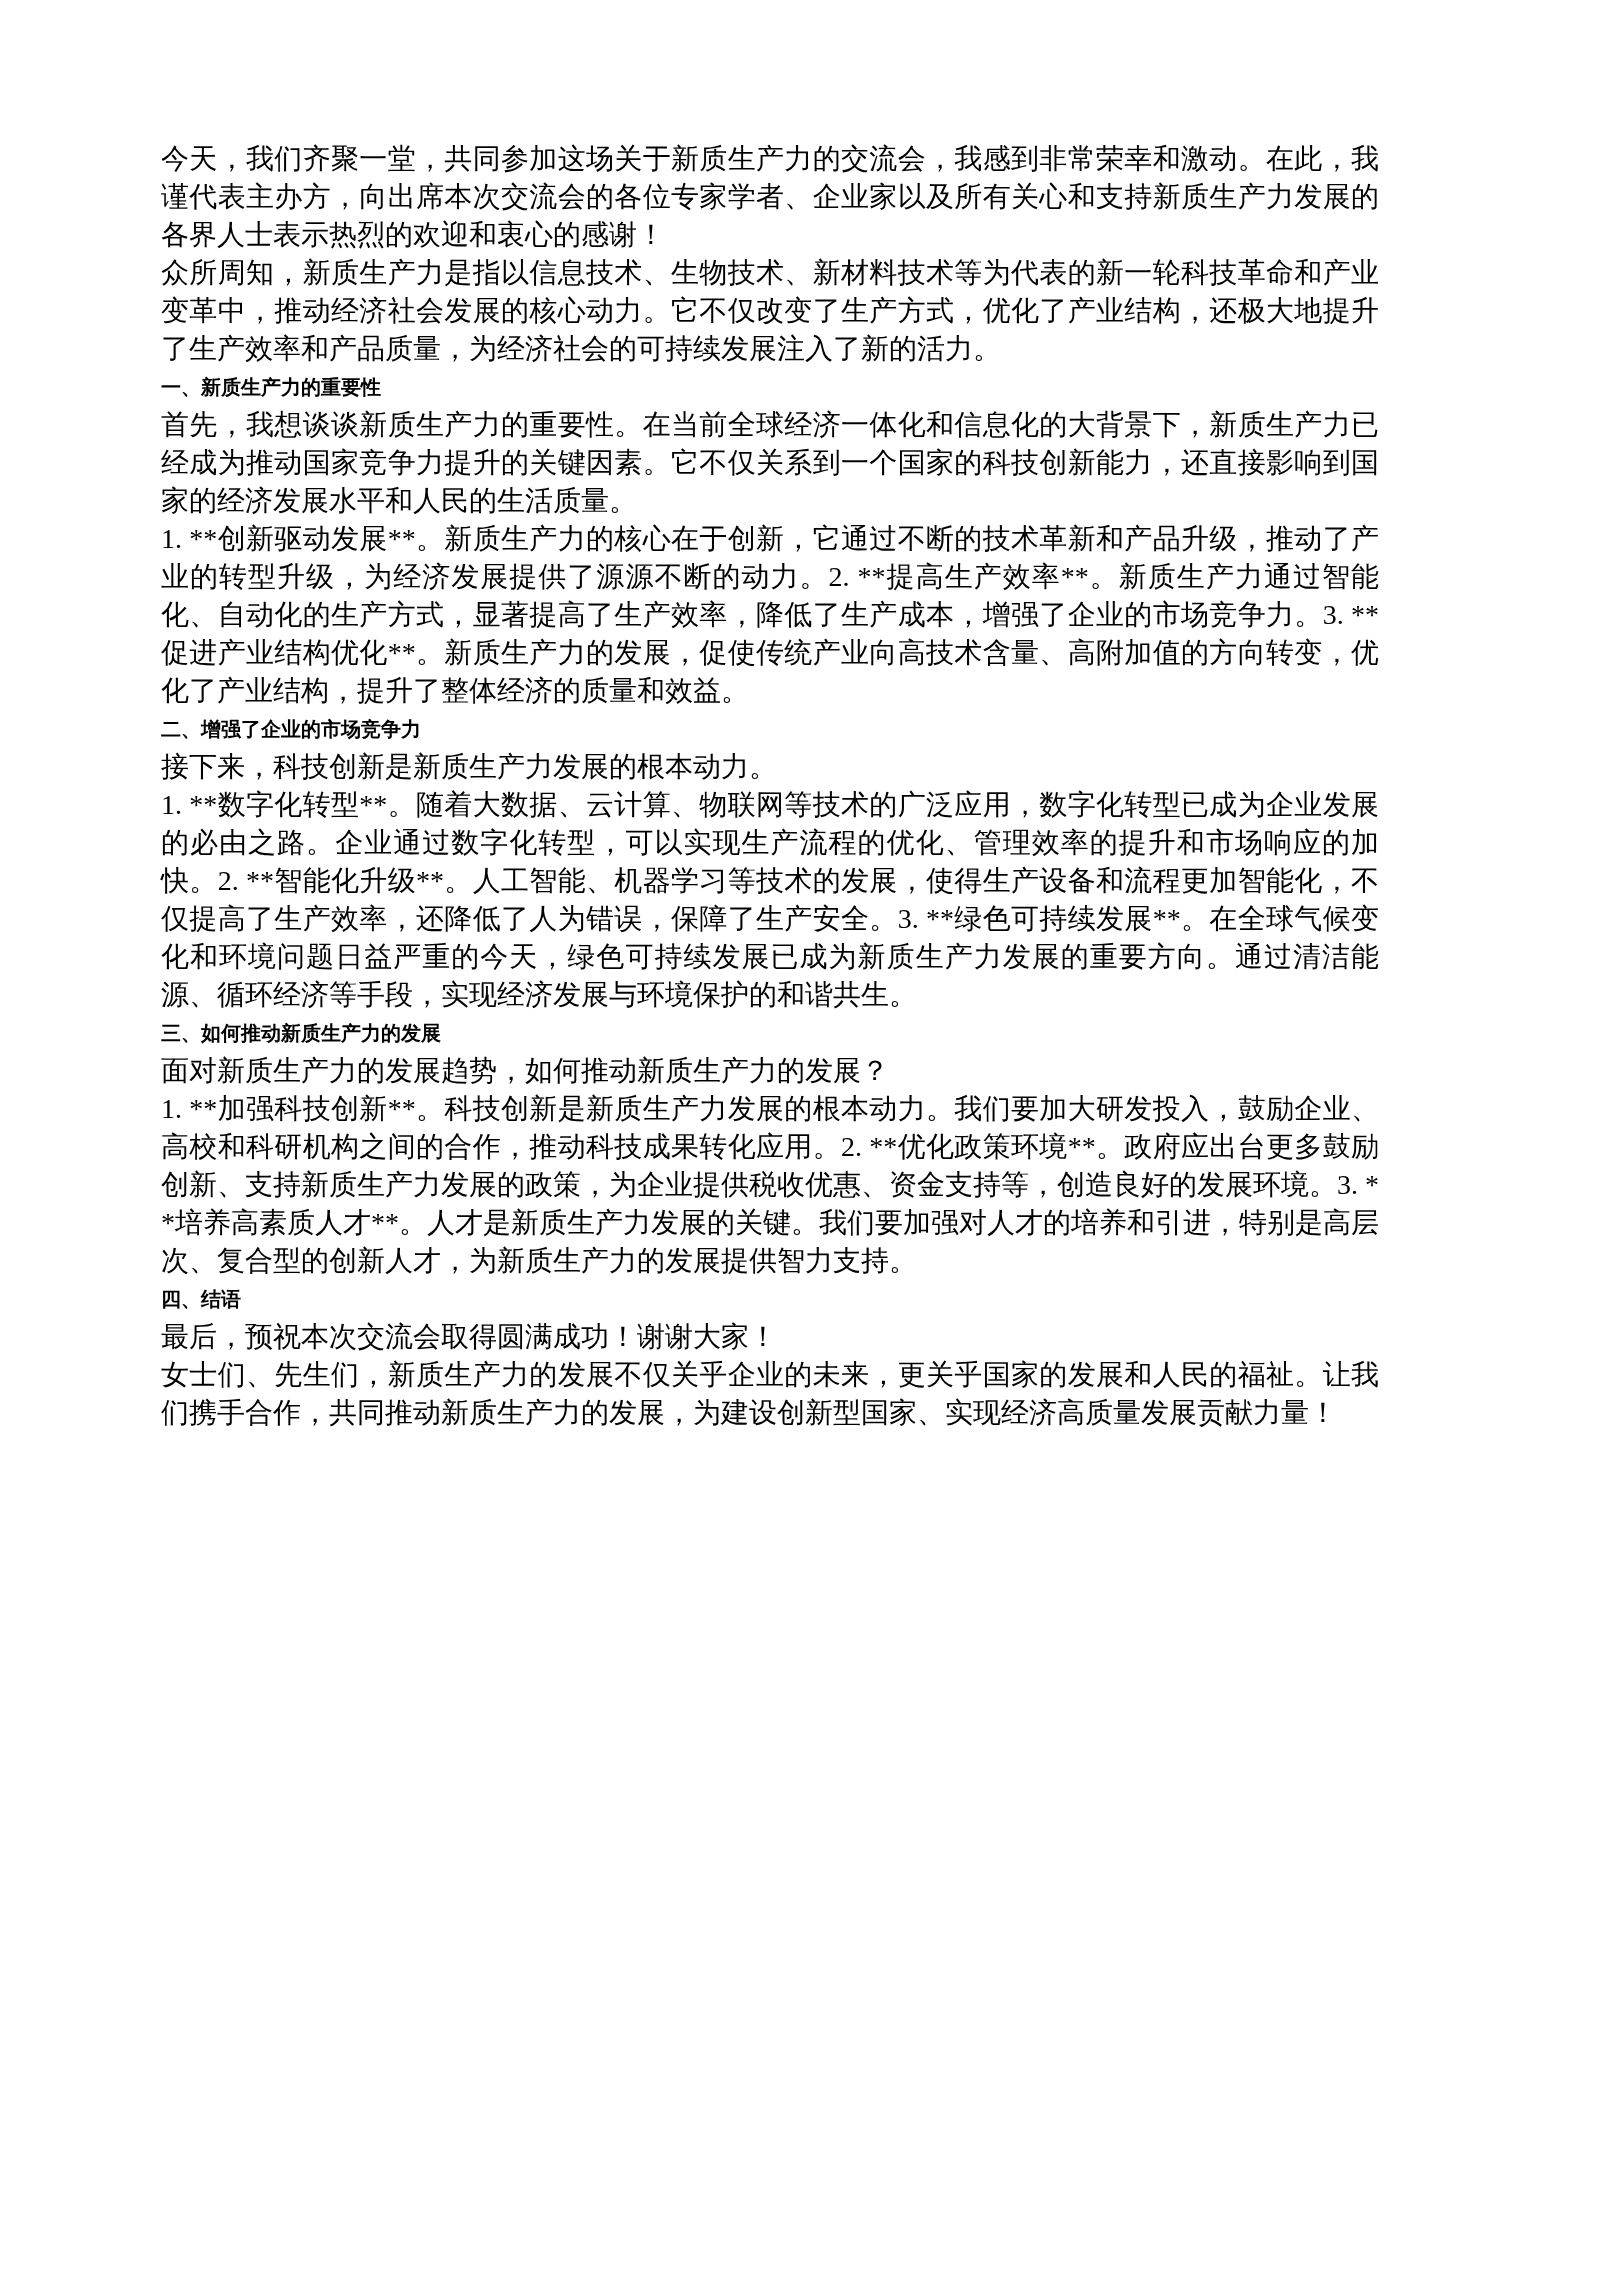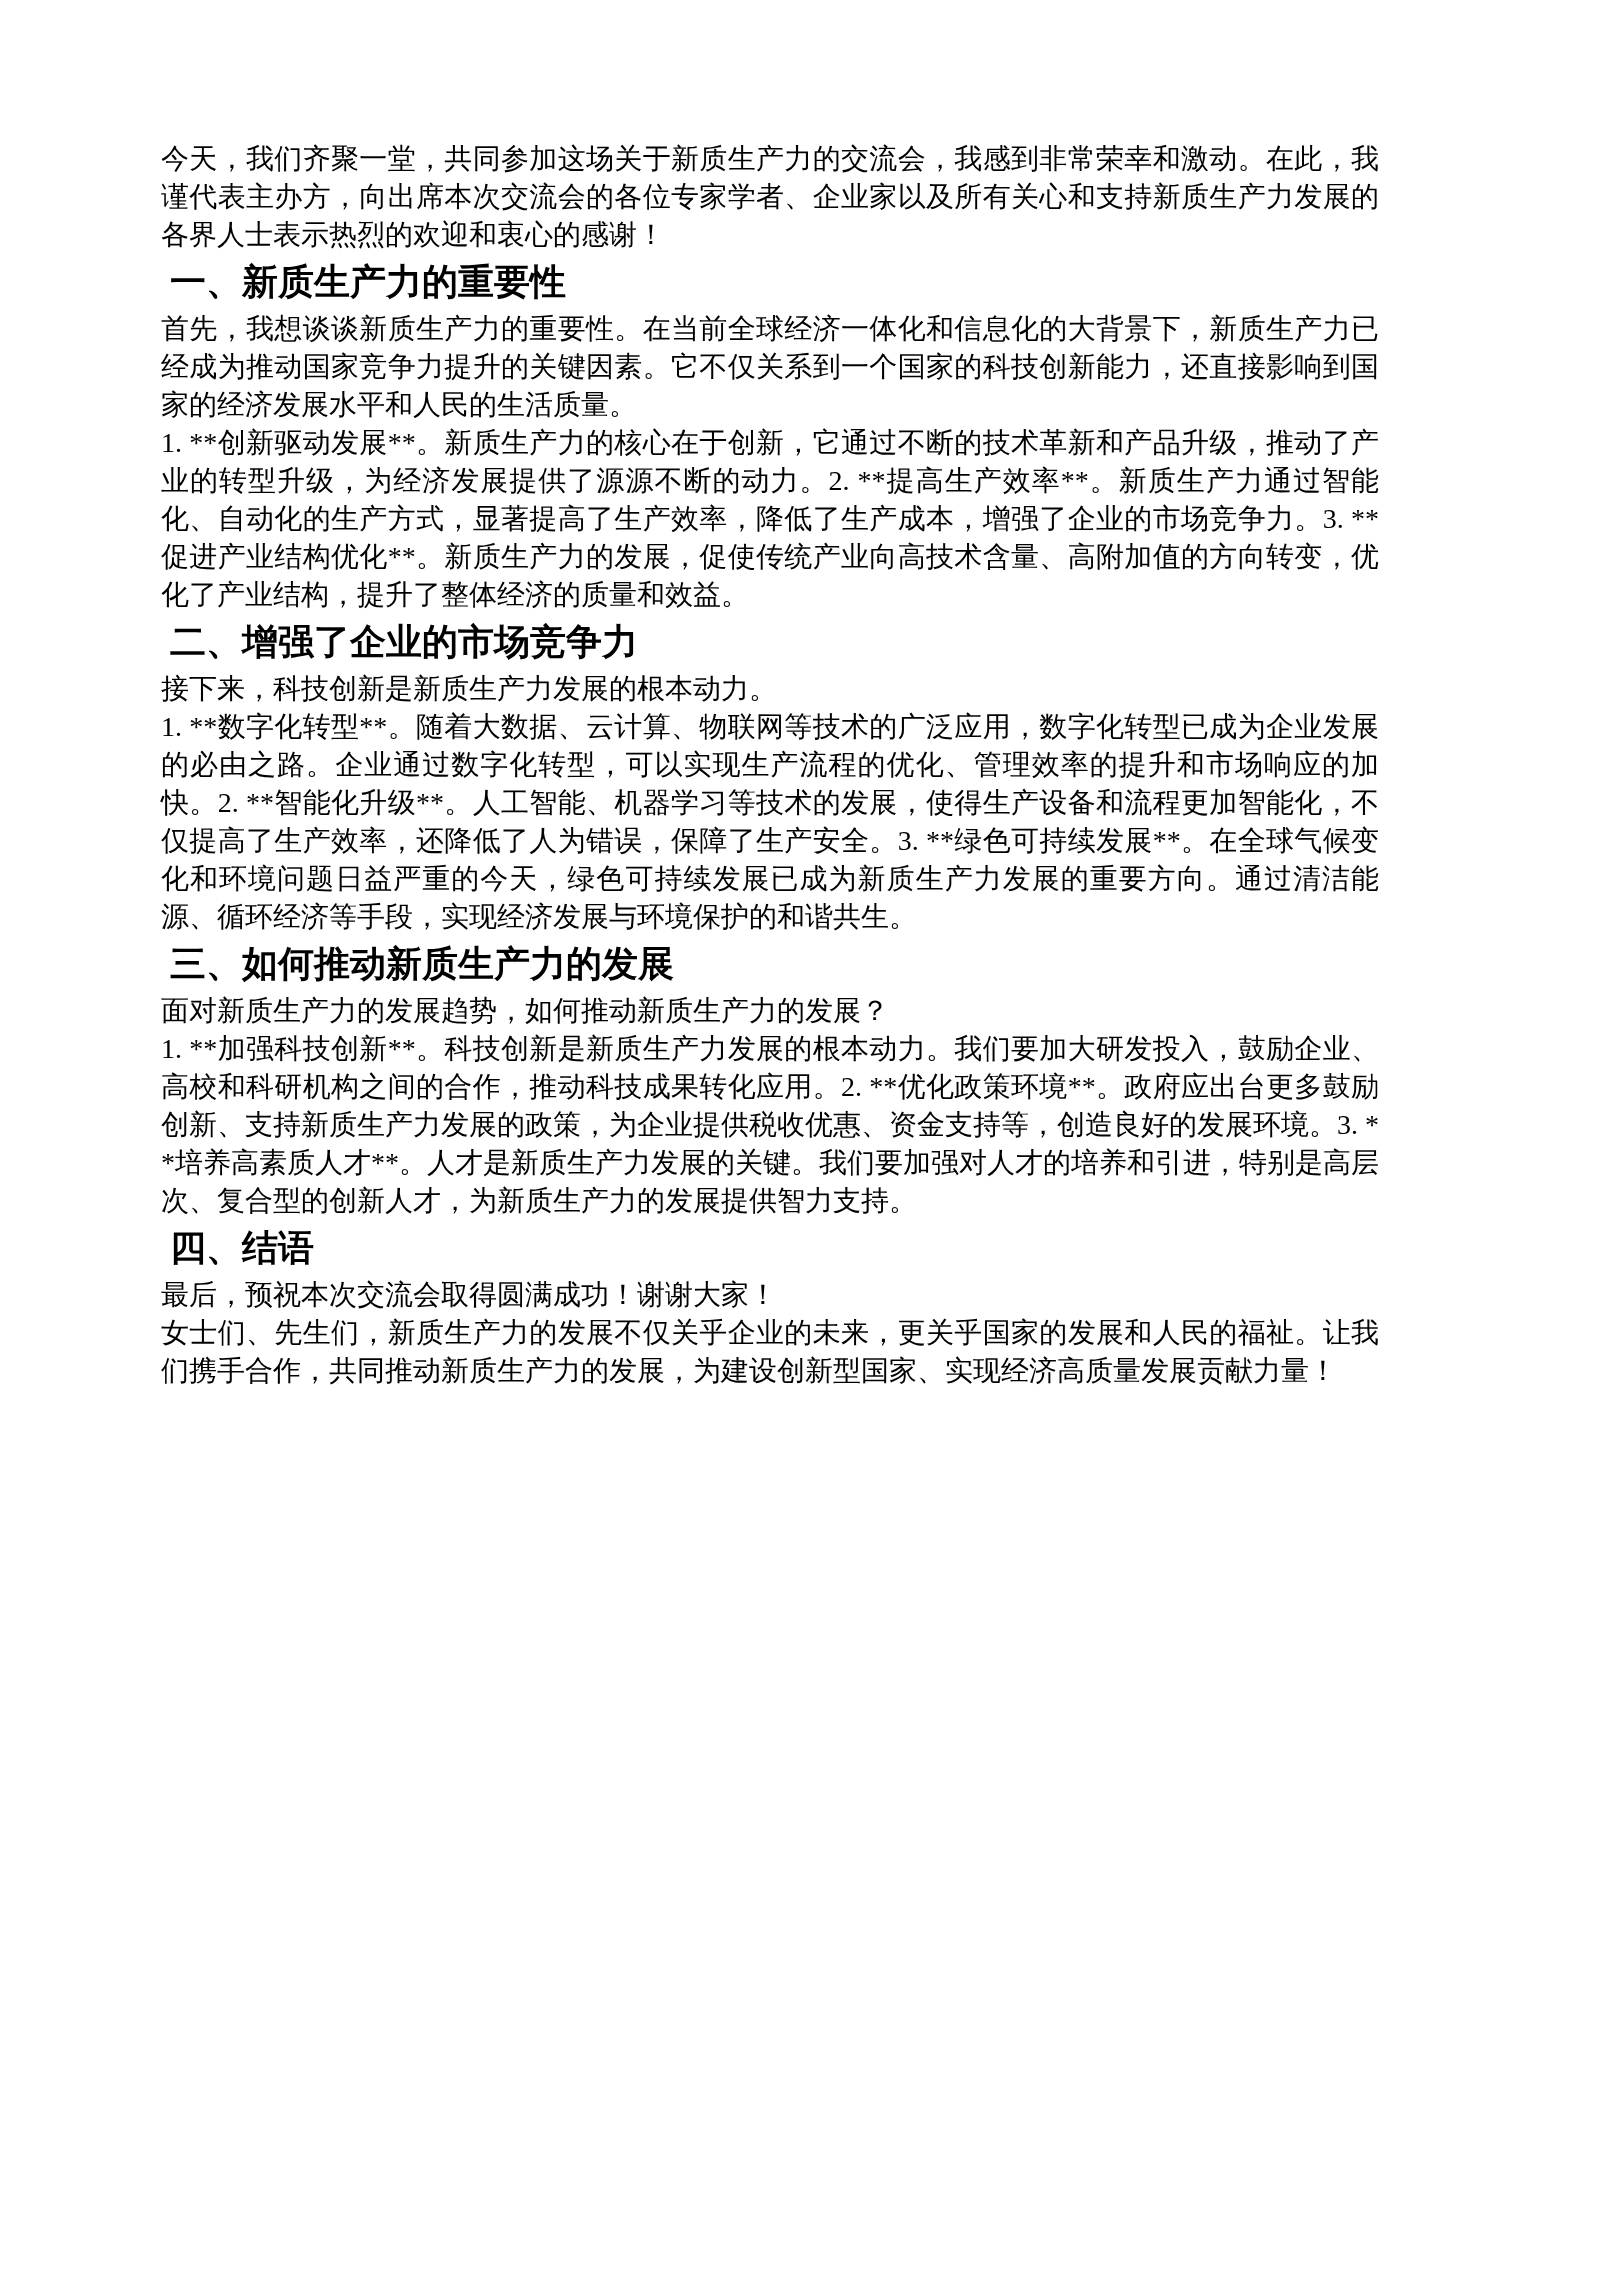--- a/index.html
+++ b/index.html
@@ -24,34 +24,35 @@
     margin: 0;
     font-family: "Liberation Serif", "DejaVu Serif", serif;
     font-size: 28px;
     line-height: 38px;
     text-align: justify;
     text-justify: inter-ideograph;
     color: #000000;
     word-break: break-all;
   }
   .heading {
-    margin: 9px;
+    margin: 0;
     font-family: "Liberation Sans", "DejaVu Sans", sans-serif;
     font-weight: bold;
-    font-size: 36px;
+    font-size: 20px;
     line-height: 38px;
     color: #000000;
   }
 </style>
 </head>
 <body>
 
 <div class="page">
   <div class="content" id="doc-content">
       <p class="paragraph">今天，我们齐聚一堂，共同参加这场关于新质生产力的交流会，我感到非常荣幸和激动。在此，我谨代表主办方，向出席本次交流会的各位专家学者、企业家以及所有关心和支持新质生产力发展的各界人士表示热烈的欢迎和衷心的感谢！</p>
+      <p class="paragraph">众所周知，新质生产力是指以信息技术、生物技术、新材料技术等为代表的新一轮科技革命和产业变革中，推动经济社会发展的核心动力。它不仅改变了生产方式，优化了产业结构，还极大地提升了生产效率和产品质量，为经济社会的可持续发展注入了新的活力。</p>
       <h2 class="heading">一、新质生产力的重要性</h2>
       <p class="paragraph">首先，我想谈谈新质生产力的重要性。在当前全球经济一体化和信息化的大背景下，新质生产力已经成为推动国家竞争力提升的关键因素。它不仅关系到一个国家的科技创新能力，还直接影响到国家的经济发展水平和人民的生活质量。</p>
       <p class="paragraph">1. **创新驱动发展**。新质生产力的核心在于创新，它通过不断的技术革新和产品升级，推动了产业的转型升级，为经济发展提供了源源不断的动力。2. **提高生产效率**。新质生产力通过智能化、自动化的生产方式，显著提高了生产效率，降低了生产成本，增强了企业的市场竞争力。3. **促进产业结构优化**。新质生产力的发展，促使传统产业向高技术含量、高附加值的方向转变，优化了产业结构，提升了整体经济的质量和效益。</p>
       <h2 class="heading">二、增强了企业的市场竞争力</h2>
       <p class="paragraph">接下来，科技创新是新质生产力发展的根本动力。</p>
       <p class="paragraph">1. **数字化转型**。随着大数据、云计算、物联网等技术的广泛应用，数字化转型已成为企业发展的必由之路。企业通过数字化转型，可以实现生产流程的优化、管理效率的提升和市场响应的加快。2. **智能化升级**。人工智能、机器学习等技术的发展，使得生产设备和流程更加智能化，不仅提高了生产效率，还降低了人为错误，保障了生产安全。3. **绿色可持续发展**。在全球气候变化和环境问题日益严重的今天，绿色可持续发展已成为新质生产力发展的重要方向。通过清洁能源、循环经济等手段，实现经济发展与环境保护的和谐共生。</p>
       <h2 class="heading">三、如何推动新质生产力的发展</h2>
       <p class="paragraph">面对新质生产力的发展趋势，如何推动新质生产力的发展？</p>
       <p class="paragraph">1. **加强科技创新**。科技创新是新质生产力发展的根本动力。我们要加大研发投入，鼓励企业、高校和科研机构之间的合作，推动科技成果转化应用。2. **优化政策环境**。政府应出台更多鼓励创新、支持新质生产力发展的政策，为企业提供税收优惠、资金支持等，创造良好的发展环境。3. **培养高素质人才**。人才是新质生产力发展的关键。我们要加强对人才的培养和引进，特别是高层次、复合型的创新人才，为新质生产力的发展提供智力支持。</p>
       <h2 class="heading">四、结语</h2>

